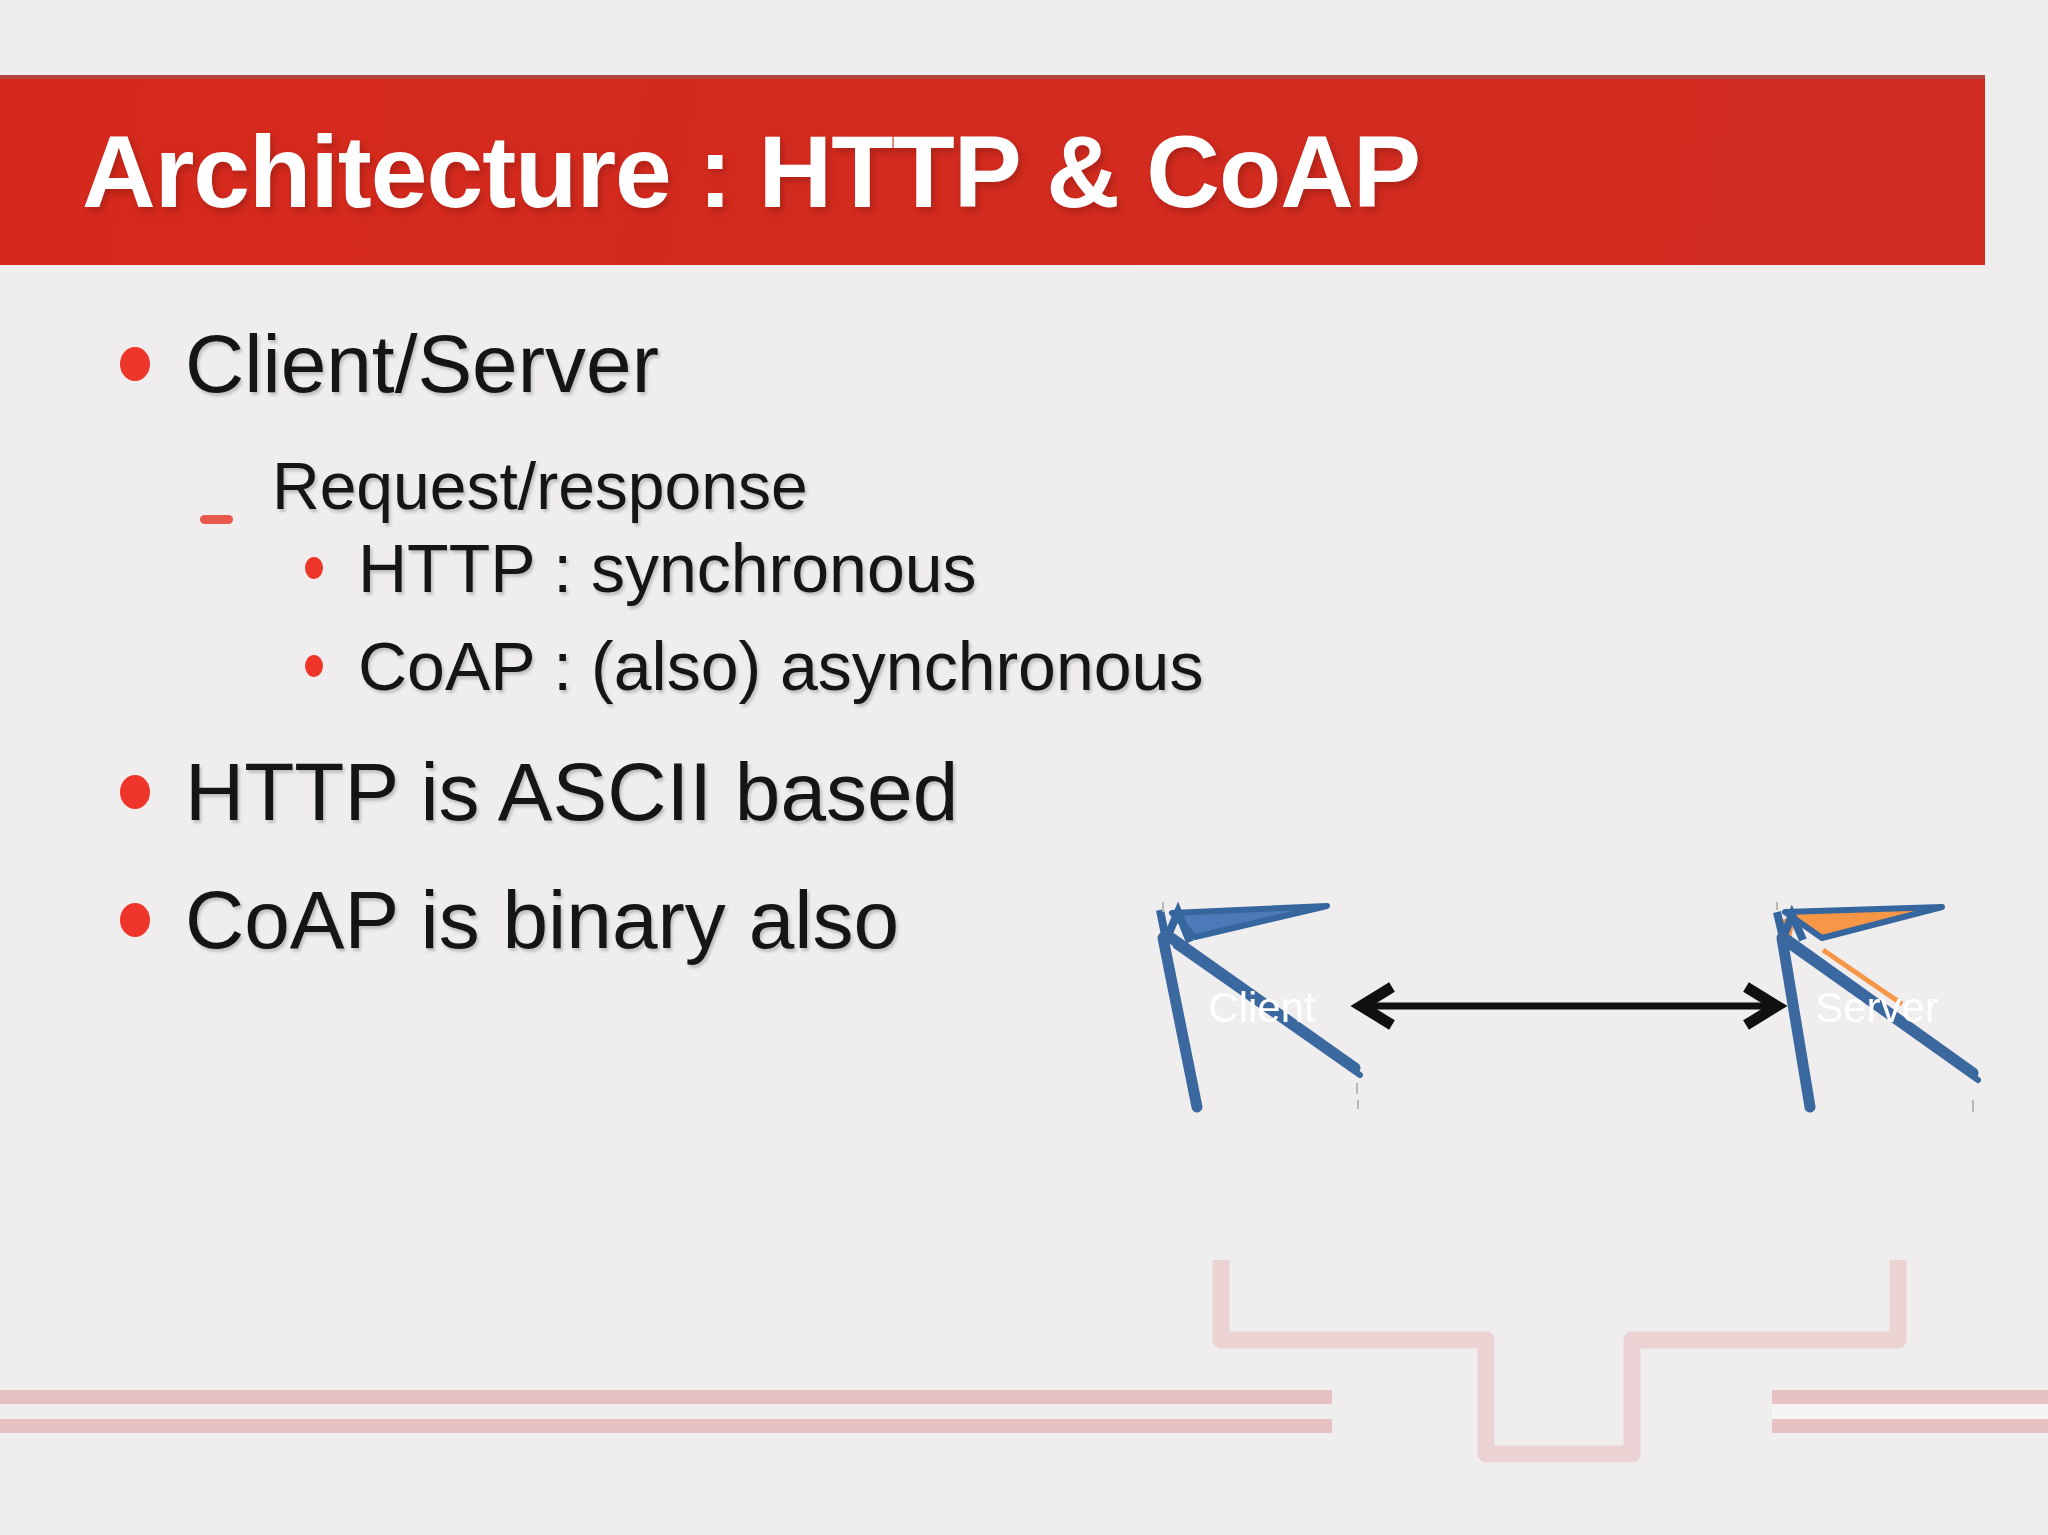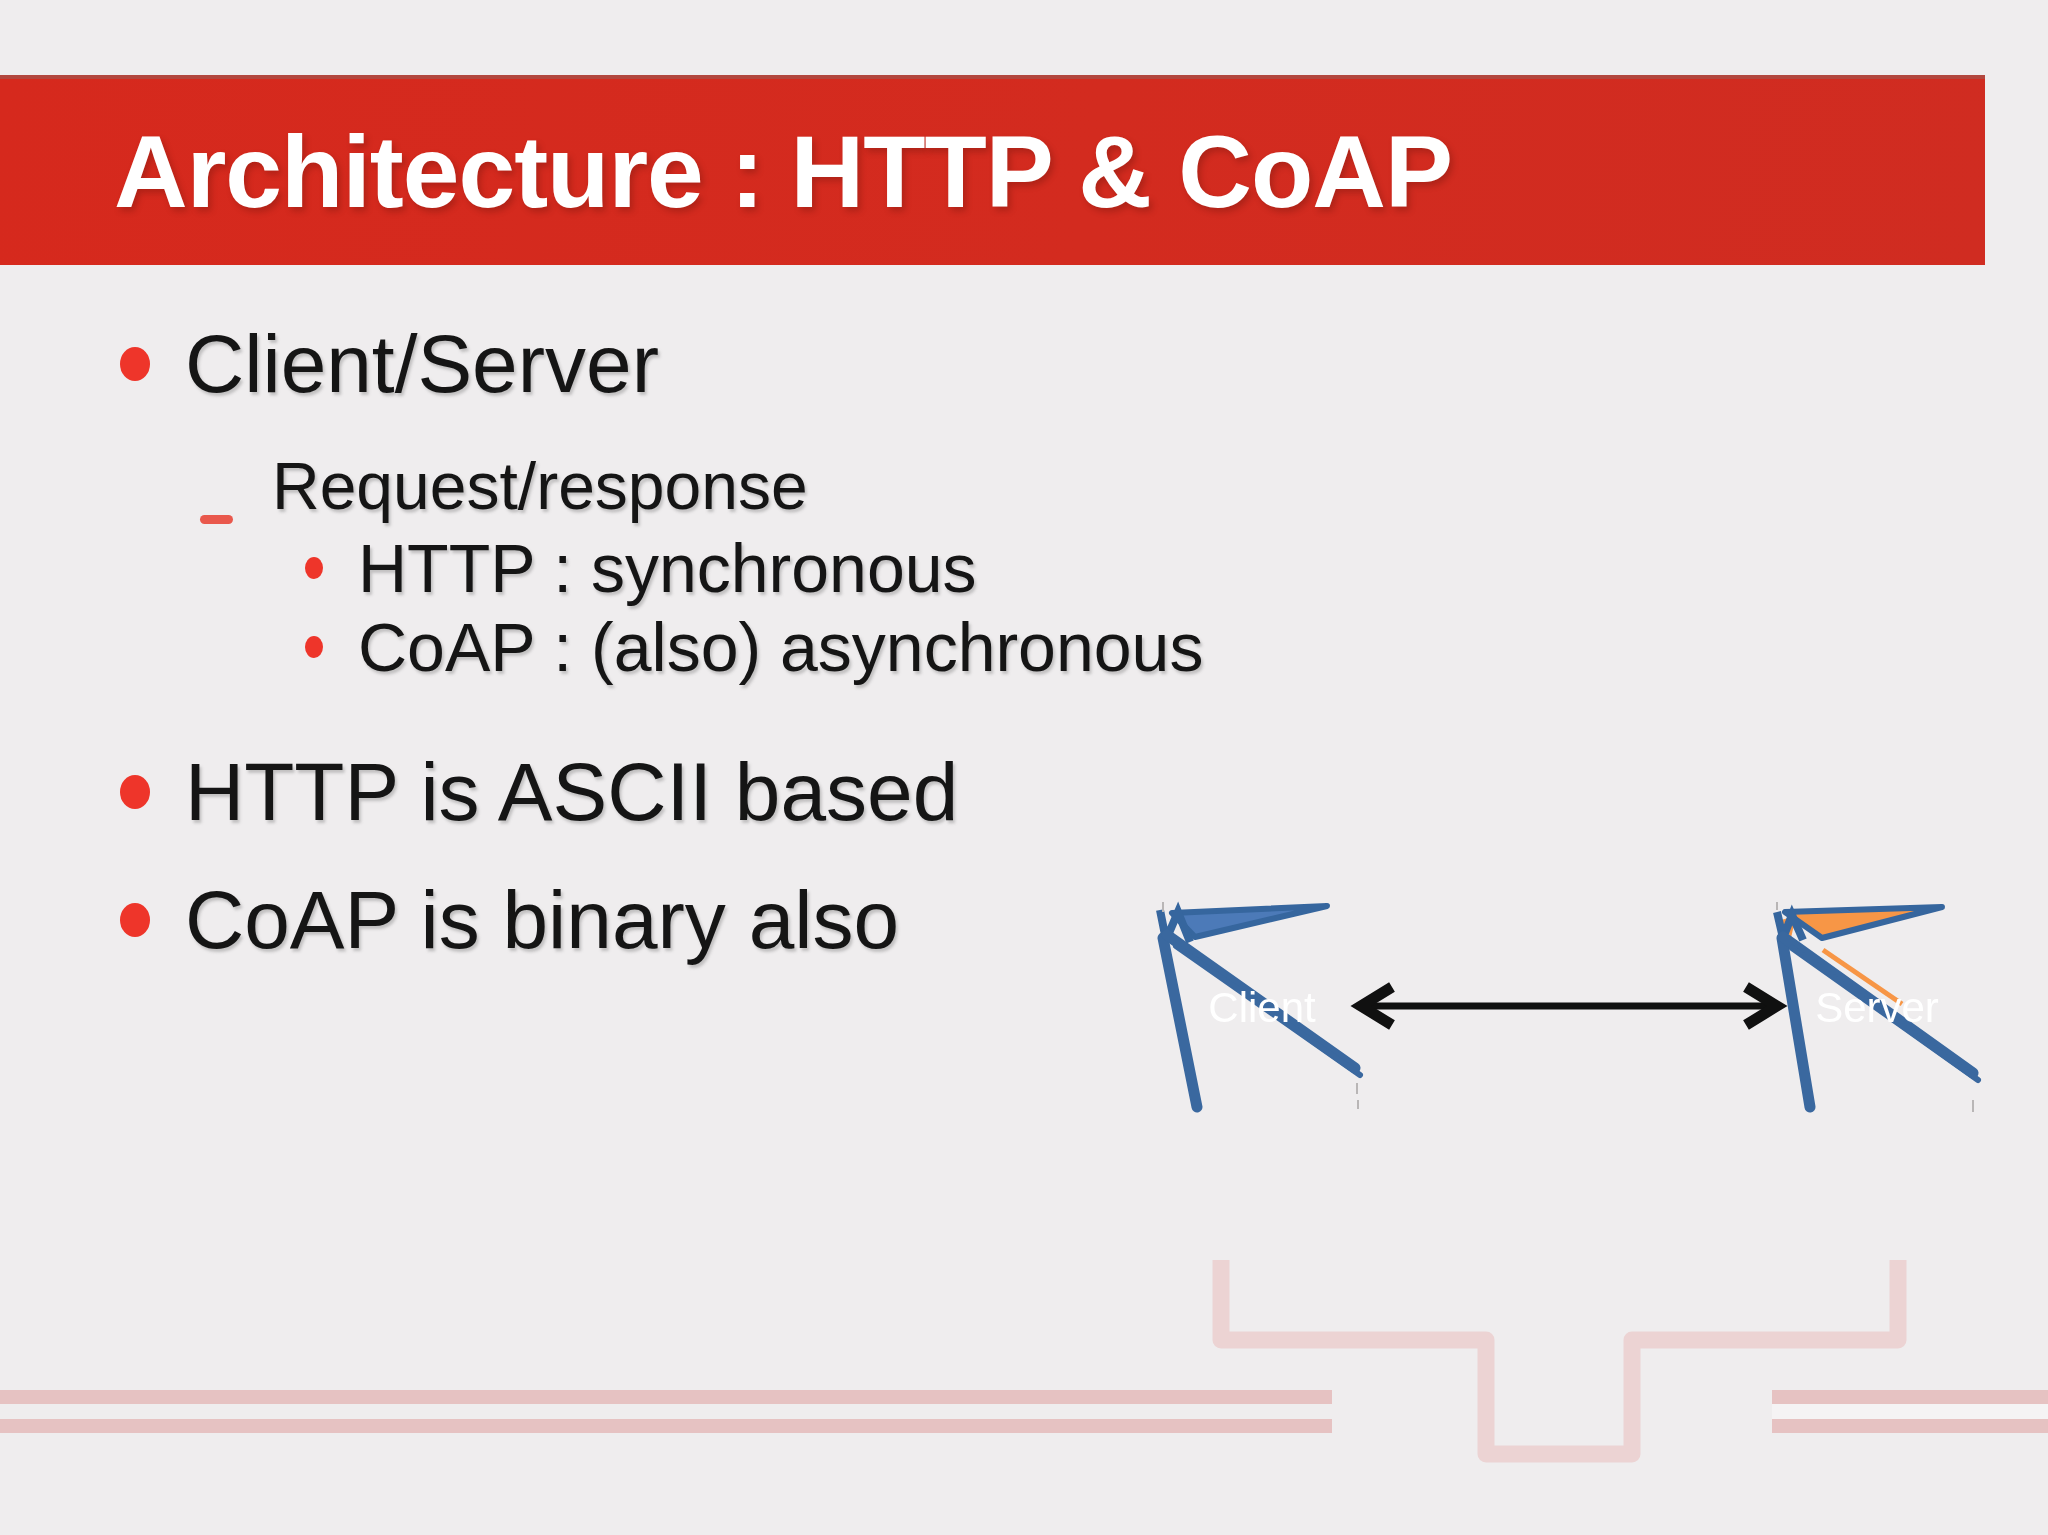--- a/index.html
+++ b/index.html
@@ -11,21 +11,21 @@
     font-family:"Liberation Sans", sans-serif;
   }
   
   .banner{
     position:absolute;left:0;top:75px;
     width:1985px;height:190px;
     background:linear-gradient(100deg,#d6291d 0%,#d32b1f 55%,#d02c21 100%);
     border-top:4px solid #b2473e;
     box-sizing:border-box;
     display:flex;align-items:center;
-    padding-left:114px;
+    padding-left:82px;
   }
   .banner h1{
     margin:0;
     font-size:102px;
     font-weight:bold;
     color:#ffffff;
     letter-spacing:-1px;
     text-shadow:3px 4px 6px rgba(80,15,8,0.28);
     white-space:nowrap;
   }
@@ -49,21 +49,21 @@
     flex:0 0 auto;width:33px;height:9px;border-radius:5px;
     background:#e9584c;margin-left:200px;margin-right:39px;
   }
   .b-dot3{
     flex:0 0 auto;width:18px;height:22px;border-radius:50%;
     background:#ee352a;margin-left:305px;margin-right:35px;
   }
   #row1{top:312px;text-align:right;}
   #row2{top:436px;align-items:flex-end;}
   #row3{top:530px;}
-  #row4{top:609px;text-align:right;}
+  #row4{top:628px;text-align:right;}
   #row5{top:740px;}
   #row6{top:868px;}
   
   .diagram{position:absolute;left:1140px;top:880px;}
   .diagram text{
     font-family:"Liberation Sans", sans-serif;
     font-size:42px;fill:#ffffff;
   }
   
   .deco{position:absolute;left:0;top:1250px;}

